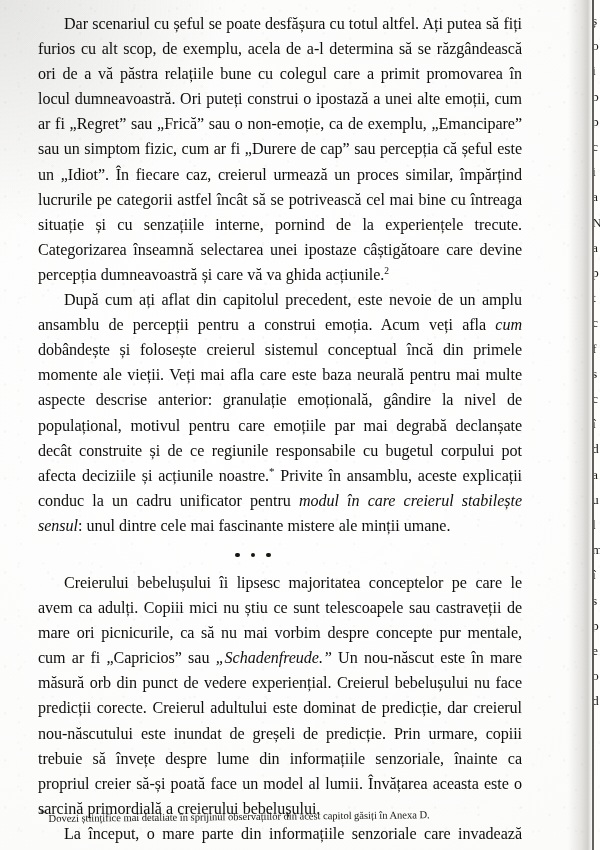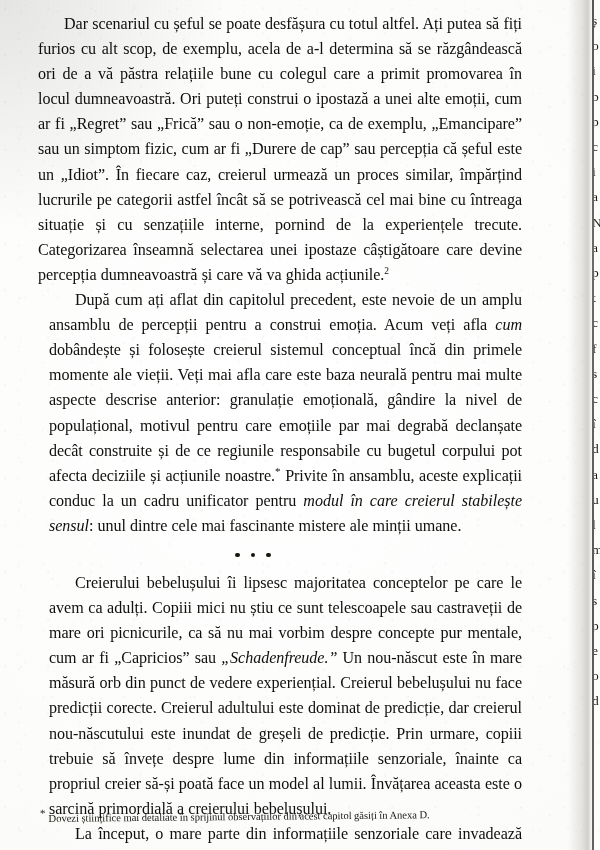--- a/index.html
+++ b/index.html
@@ -53,21 +53,21 @@
   }
   p.body {
     margin: 0;
     font-size: 16.1px;
     line-height: 25.1px;
     text-align: justify;
     text-indent: 26px;
     letter-spacing: -0.05px;
     word-spacing: .2px;
   }
-  p.body.cont { text-indent: 26px; margin-left: 11px; }
+  p.body.cont { text-indent: 26px; }
   i, em { font-style: italic; }
   sup {
     font-size: 9.5px;
     vertical-align: super;
     line-height: 0;
   }
   .fnmark {
     font-size: 11px;
     vertical-align: super;
     line-height: 0;

